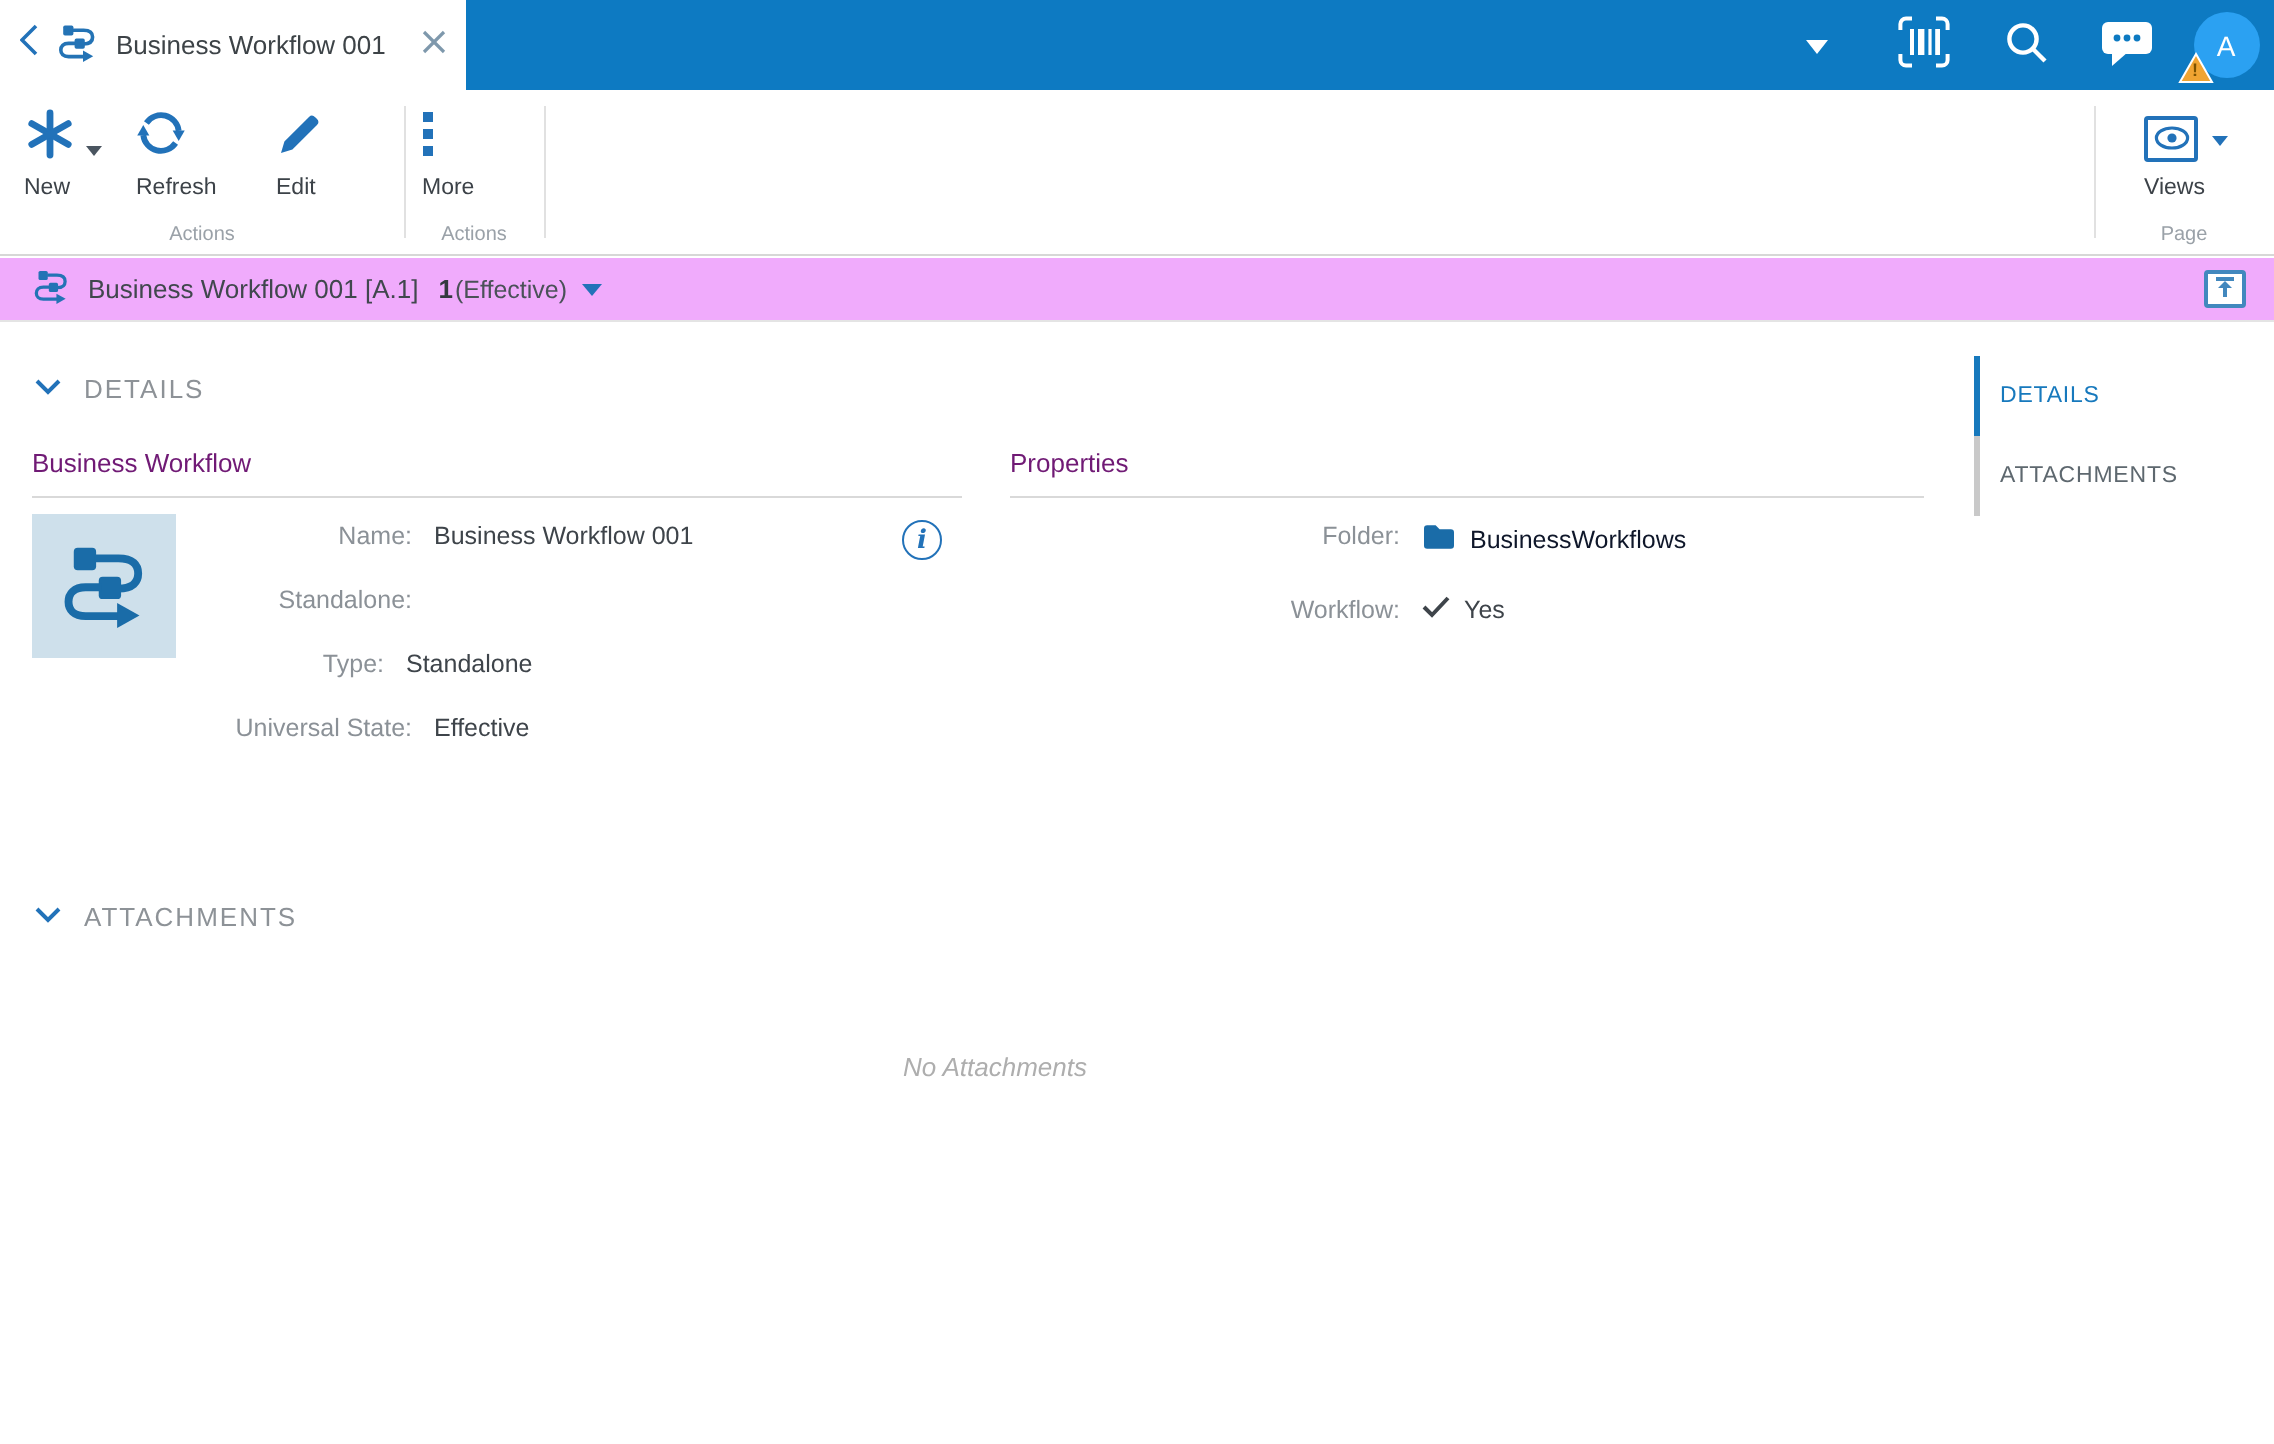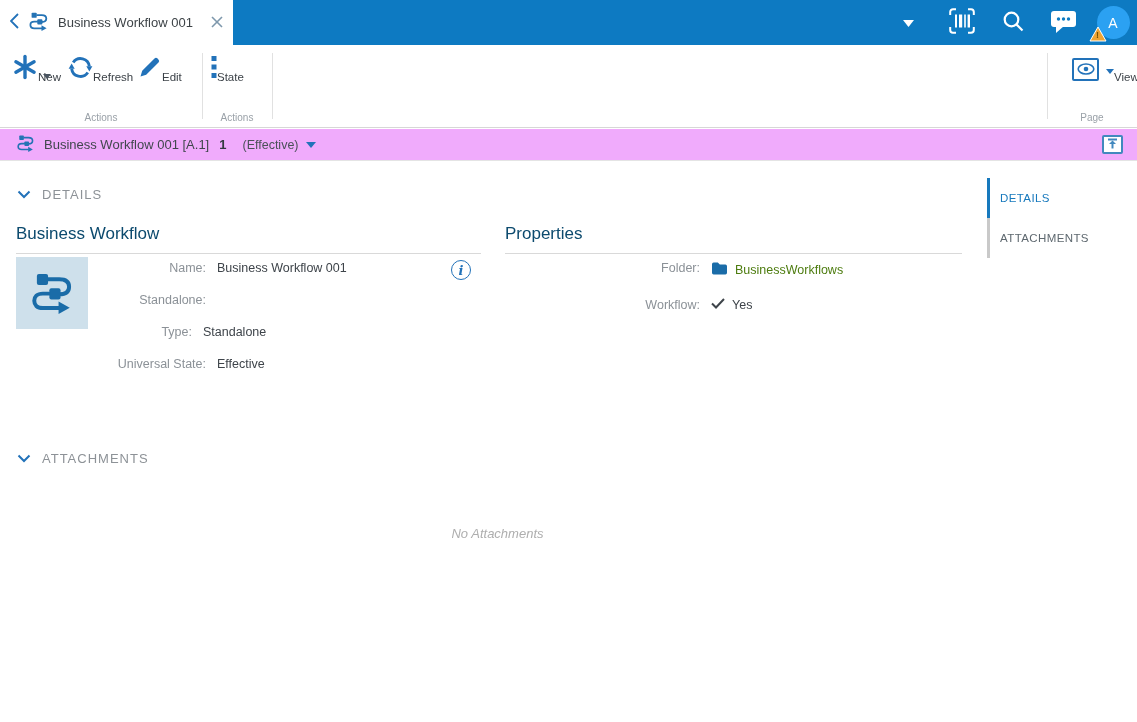--- a/index.html
+++ b/index.html
@@ -14,47 +14,47 @@
   .tbtn{display:flex;align-items:center;justify-content:center;background:none;border:none;cursor:pointer;padding:0}
   .titlebar-right{margin-left:auto;display:flex;align-items:center;height:100%}
   .tb-btn{width:51px;height:45px;display:flex;align-items:center;justify-content:center;background:none;border:none;cursor:pointer}
   .tb-btn.caret-btn{width:44px;margin-right:6px}
   .avatar{position:relative;width:33px;height:33px;border-radius:50%;background:#2BA1F2;color:#fff;display:flex;align-items:center;justify-content:center;font-size:14px}
   .badge{position:absolute;left:-8px;bottom:-3px;width:18px;height:16px}
   .badge-mark{position:absolute;left:-8px;bottom:-3px;width:18px;text-align:center;font-size:9px;font-weight:bold;color:#7c5200;line-height:14px}
 
   
   .ribbon{position:absolute;left:0;top:45px;width:100%;height:83px;background:#fff;border-bottom:1px solid #d7d7d7}
-  .rbtn{position:absolute;top:10px;display:flex;flex-direction:row;align-items:flex-end;cursor:pointer}
+  .rbtn{position:absolute;top:10px;display:flex;flex-direction:column;align-items:flex-start;cursor:pointer}
   .ricon{height:28px;display:flex;align-items:center;justify-content:center;position:relative}
   .rlabel{font-size:11.5px;color:#3c4248;margin-top:5px;white-space:nowrap}
   .new-caret{position:absolute;right:-13px;top:10px}
   .vsep{position:absolute;top:8px;height:66px;width:1px;background:#e1e1e1}
   .rgroup{position:absolute;bottom:4px;font-size:10px;color:#9aa1a8;text-align:center}
   .vbox{width:27px;height:23px;border:2px solid #2272B9;border-radius:2px;display:flex;align-items:center;justify-content:center}
   .views-iconrow{display:flex;align-items:center;gap:7px}
 
   
   .item-header{position:absolute;left:0;top:129px;width:100%;height:32px;display:flex;align-items:center;padding:0 14px 0 16px;border-bottom:1px solid #e4e4e4;background:#f0abfc}
   .ih-title{font-size:13px;color:#40474d;margin-left:9px;white-space:nowrap}
   .ih-rev{font-size:13px;font-weight:bold;color:#33393f;margin-left:10px}
-  .ih-state{font-size:12.5px;color:#4a5158;margin-left:16px}
+  .ih-state{font-size:12.5px;color:#4a5158;margin-left:1px}
   .ih-caret{margin-left:7px;display:flex;cursor:pointer}
   .popout{margin-left:auto;width:21px;height:19px;border:2px solid #4288BE;border-radius:2px;background:#fff;display:flex;align-items:center;justify-content:center;cursor:pointer;padding:0}
 
   
   .section-head{position:absolute;display:flex;align-items:center;gap:11px;cursor:pointer}
   .section-label{font-size:13px;color:#8d9297;letter-spacing:1px}
-  .col-head{position:absolute;font-size:17px;color:#0c4a6e;padding-bottom:9px;border-bottom:1px solid #d9d9d9}
+  .col-head{position:absolute;font-size:13px;color:#701a75;padding-bottom:9px;border-bottom:1px solid #d9d9d9}
   .thumb{position:absolute;left:16px;top:257px;width:72px;height:72px;background:#CEE0EB;display:flex;align-items:center;justify-content:center}
   .frow{position:absolute;display:flex;align-items:flex-start;height:20px}
   .flabel{width:120px;text-align:right;font-size:12.5px;color:#8b9197;white-space:nowrap}
   .flabel.wide{width:160px}
   .fvalue{margin-left:11px;font-size:12.5px;color:#3e444a;display:flex;align-items:center;gap:7px}
-  .link{color:#4d7c0f;cursor:pointer}
+  .link{color:#0f172a;cursor:pointer}
   .info{position:absolute;left:451px;top:260px;width:20px;height:20px;border:1.6px solid #2272B9;border-radius:50%;color:#2272B9;font-family:"DejaVu Serif",serif;font-style:italic;font-weight:bold;font-size:13px;display:flex;align-items:center;justify-content:center;cursor:pointer;background:#fff}
   .empty{position:absolute;left:0;top:526px;width:995px;text-align:center;font-style:italic;color:#aeaeae;font-size:13px}
 
   
   .side-nav{position:absolute;left:987px;top:178px;width:150px}
   .nav-item{display:flex;align-items:center;height:40px;padding-left:10px;font-size:11.5px;letter-spacing:.4px;border-left:3px solid #c9c9c9;color:#5E686F;cursor:pointer}
   .nav-item.active{border-left-color:#1779BD;color:#1779BD}
 </style>
 </head>
 <body>
@@ -209,21 +209,21 @@
         <span>
           <svg width="6" height="22" viewBox="0 0 6 22">
               <g fill="#2272B9">
                 <rect x="0.5" y="0" width="5" height="5"></rect>
                 <rect x="0.5" y="8.5" width="5" height="5"></rect>
                 <rect x="0.5" y="17" width="5" height="5"></rect>
               </g>
             </svg>
         </span>
       </span>
-      <span class="rlabel">State</span>
+      <span class="rlabel">More</span>
     </div>
 
     <div class="vsep" style="left:272px"></div>
     <div class="vsep" style="left:1047px"></div>
 
     <div class="rbtn" style="left:1072px;width:58px">
       <span class="ricon views-iconrow">
         <span class="vbox">
           <svg width="18" height="12" viewBox="0 0 18 12">
               <ellipse cx="9" cy="6" rx="7.8" ry="5" fill="none" stroke="#2272B9" stroke-width="1.6"></ellipse>

